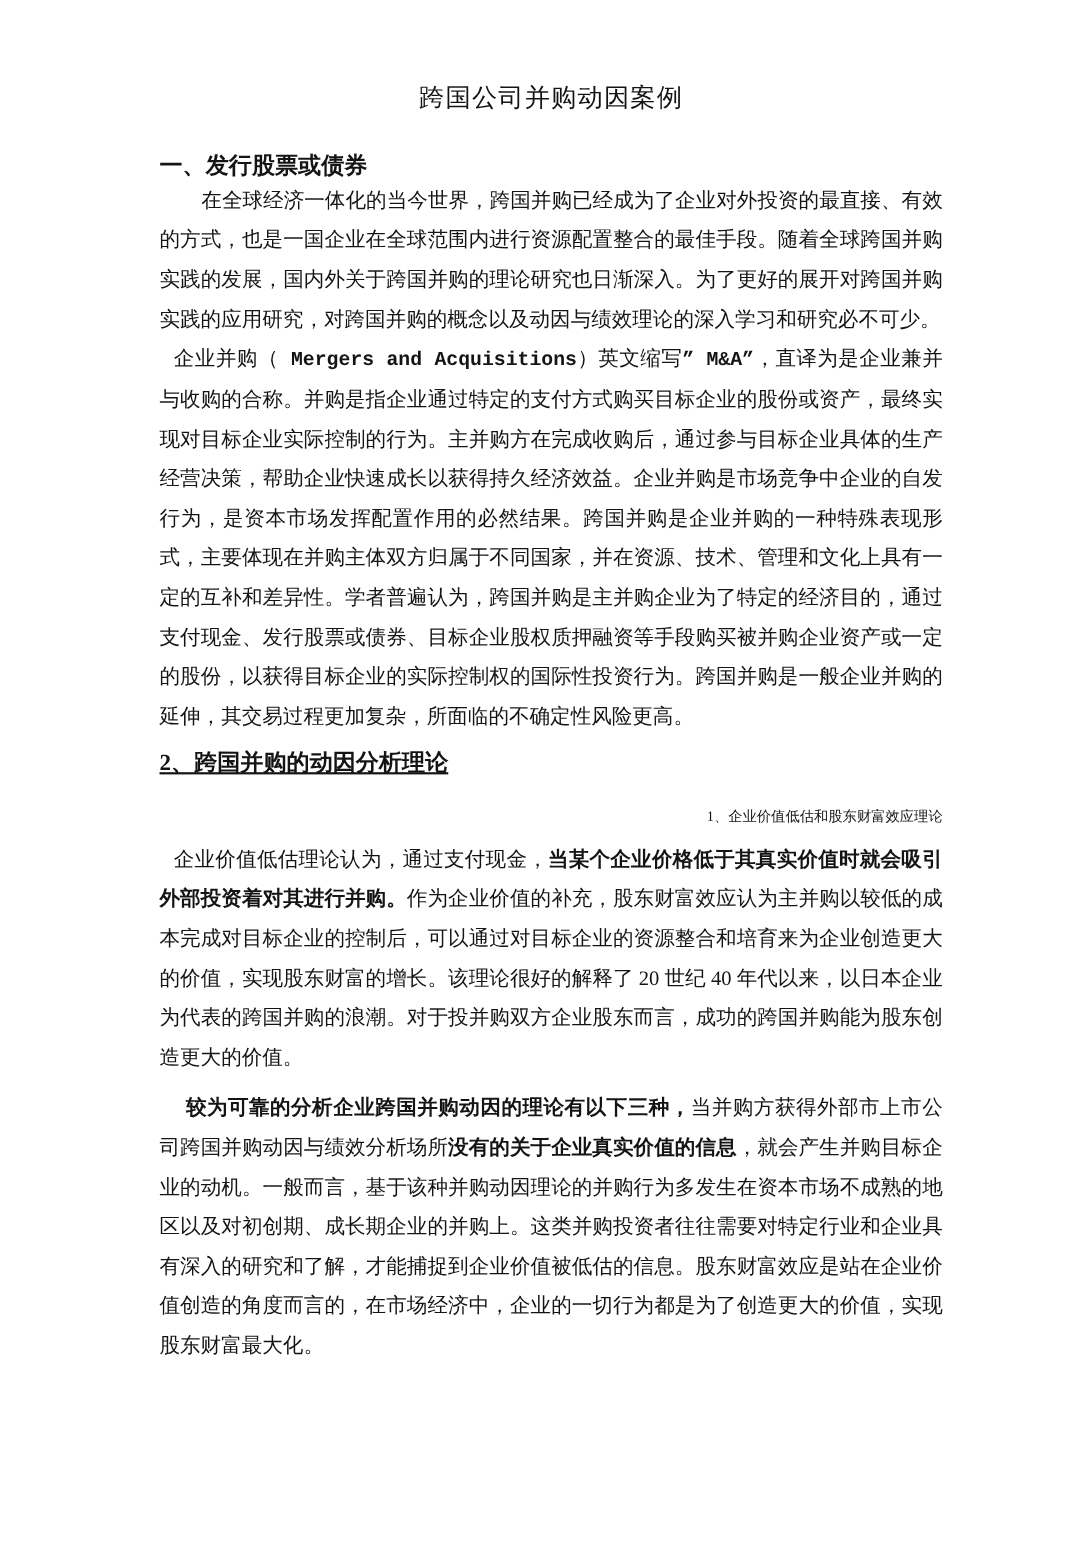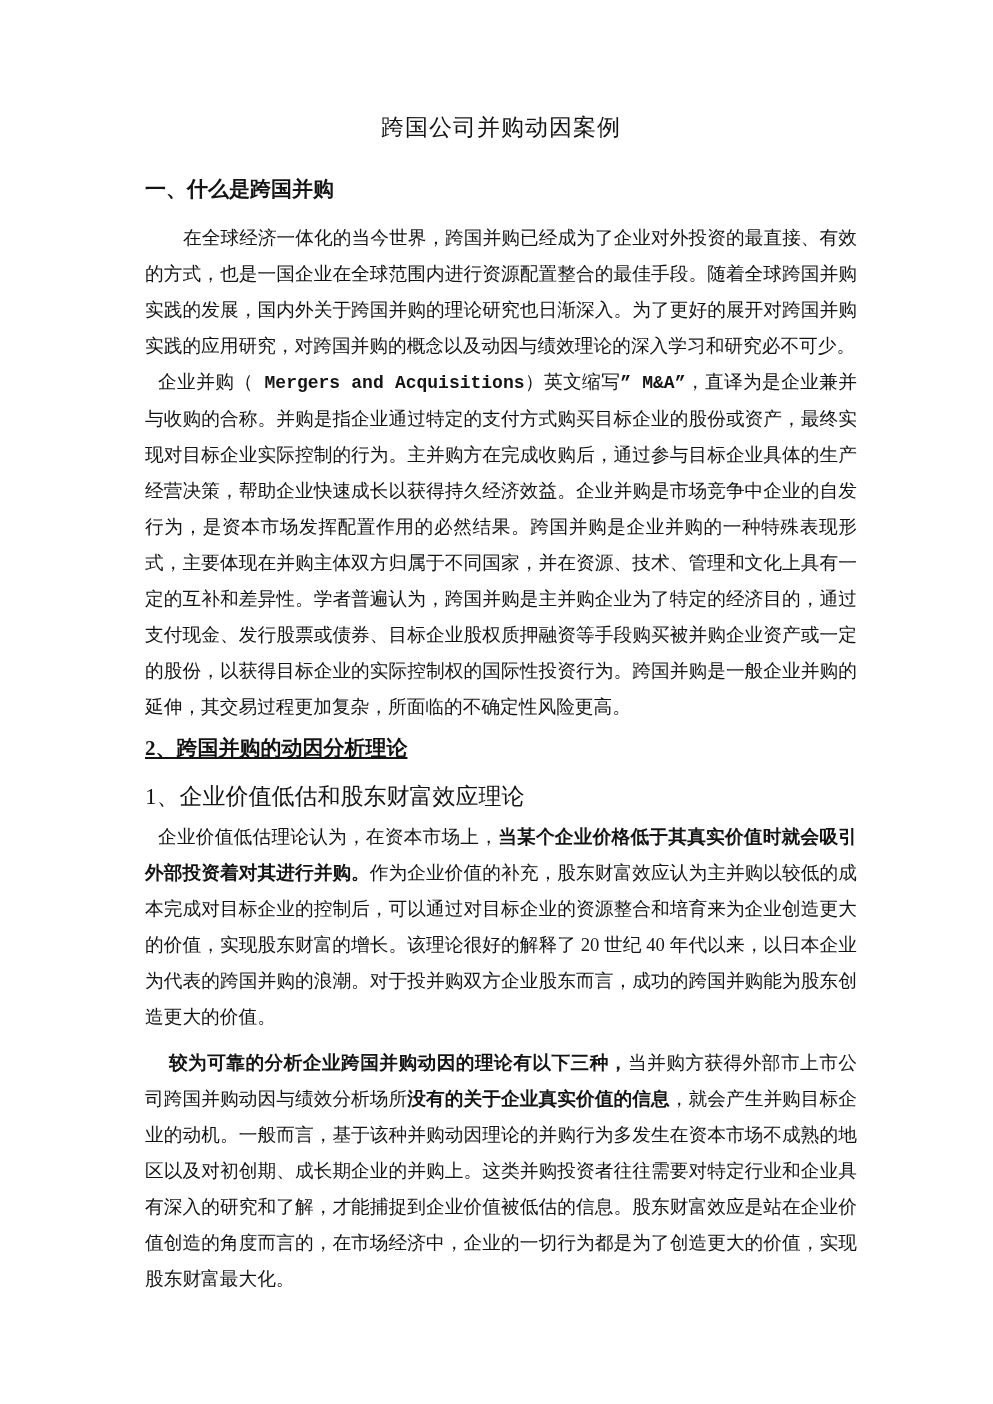--- a/index.html
+++ b/index.html
@@ -11,21 +11,21 @@
     width: 993px;
     height: 1404px;
     overflow: hidden;
     font-family: "Liberation Serif", serif;
     color: #141414;
   }
   .page {
     box-sizing: border-box;
     width: 993px;
     height: 1404px;
-    padding-top: 112px;
+    padding-top: 73px;
     background: #ffffff;
   }
   .content {
     width: 712px;
     margin-left: 145px;
   }
   .doc-title {
     font-size: 23px;
     line-height: 32px;
     text-align: center;
@@ -41,55 +41,56 @@
   .h-bold.second {
     margin-top: 8px;
     text-decoration: underline;
   }
   .para {
     font-size: 18.7px;
     line-height: 36px;
     text-align: justify;
     word-break: break-all;
   }
-  .p1 { margin-top: 16px; text-indent: 38px; }
+  .p1 { text-indent: 38px; }
   .p2 { margin-top: 0px;  text-indent: 13px; }
   .intro { margin-top: 10px; text-indent: 28px; }
   .subhead {
-    font-size: 23px;
+    font-size: 13px;
     line-height: 36px;
     margin-top: 16px;
     font-weight: 400;
+    text-align: right;
   }
   .p3 { margin-top: 4px; text-indent: 13px; }
   .p4 { margin-top: 10px; text-indent: 24px; }
   .bold-run { font-weight: 700; }
   .en-run {
     font-family: Liberation Mono, monospace;
     font-weight: 600;
     font-size: 18px;
   }
 </style>
 </head>
 <body>
 
 <div class="page">
   <div class="content">
 
     <div class="doc-title">跨国公司并购动因案例</div>
 
-    <div class="h-bold">一、什么是跨国并购</div>
+    <div class="h-bold">一、发行股票或债券</div>
 
     <div class="para p1">在全球经济一体化的当今世界，跨国并购已经成为了企业对外投资的最直接、有效的方式，也是一国企业在全球范围内进行资源配置整合的最佳手段。随着全球跨国并购实践的发展，国内外关于跨国并购的理论研究也日渐深入。为了更好的展开对跨国并购实践的应用研究，对跨国并购的概念以及动因与绩效理论的深入学习和研究必不可少。</div>
 
     <div class="para p2"><span class="cn-run">企业并购（</span><span class="en-run"> Mergers and Acquisitions</span><span class="cn-run">）英文缩写</span><span class="en-run">” M&amp;A”</span><span class="cn-run">，直译为是企业兼并与收购的合称。并购是指企业通过特定的支付方式购买目标企业的股份或资产，最终实现对目标企业实际控制的行为。主并购方在完成收购后，通过参与目标企业具体的生产经营决策，帮助企业快速成长以获得持久经济效益。企业并购是市场竞争中企业的自发行为，是资本市场发挥配置作用的必然结果。跨国并购是企业并购的一种特殊表现形式，主要体现在并购主体双方归属于不同国家，并在资源、技术、管理和文化上具有一定的互补和差异性。学者普遍认为，跨国并购是主并购企业为了特定的经济目的，通过支付现金、发行股票或债券、目标企业股权质押融资等手段购买被并购企业资产或一定的股份，以获得目标企业的实际控制权的国际性投资行为。跨国并购是一般企业并购的延伸，其交易过程更加复杂，所面临的不确定性风险更高。</span></div>
 
     <div class="h-bold second">2、跨国并购的动因分析理论</div>
 
 
     <div class="subhead">1、企业价值低估和股东财富效应理论</div>
 
-    <div class="para p3"><span class="cn-run">企业价值低估理论认为，在资本市场上，</span><span class="bold-run">当某个企业价格低于其真实价值时就会吸引外部投资着对其进行并购。</span><span class="cn-run">作为企业价值的补充，股东财富效应认为主并购以较低的成本完成对目标企业的控制后，可以通过对目标企业的资源整合和培育来为企业创造更大的价值，实现股东财富的增长。该理论很好的解释了 20 世纪 40 年代以来，以日本企业为代表的跨国并购的浪潮。对于投并购双方企业股东而言，成功的跨国并购能为股东创造更大的价值。</span></div>
+    <div class="para p3"><span class="cn-run">企业价值低估理论认为，通过支付现金，</span><span class="bold-run">当某个企业价格低于其真实价值时就会吸引外部投资着对其进行并购。</span><span class="cn-run">作为企业价值的补充，股东财富效应认为主并购以较低的成本完成对目标企业的控制后，可以通过对目标企业的资源整合和培育来为企业创造更大的价值，实现股东财富的增长。该理论很好的解释了 20 世纪 40 年代以来，以日本企业为代表的跨国并购的浪潮。对于投并购双方企业股东而言，成功的跨国并购能为股东创造更大的价值。</span></div>
 
     <div class="para p4"><span class="bold-run">较为可靠的分析企业跨国并购动因的理论有以下三种，</span><span class="cn-run">当并购方获得外部市上市公司跨国并购动因与绩效分析场所</span><span class="bold-run">没有的关于企业真实价值的信息</span><span class="cn-run">，就会产生并购目标企业的动机。一般而言，基于该种并购动因理论的并购行为多发生在资本市场不成熟的地区以及对初创期、成长期企业的并购上。这类并购投资者往往需要对特定行业和企业具有深入的研究和了解，才能捕捉到企业价值被低估的信息。股东财富效应是站在企业价值创造的角度而言的，在市场经济中，企业的一切行为都是为了创造更大的价值，实现股东财富最大化。</span></div>
 
   </div>
 </div>
 
 </body></html>

